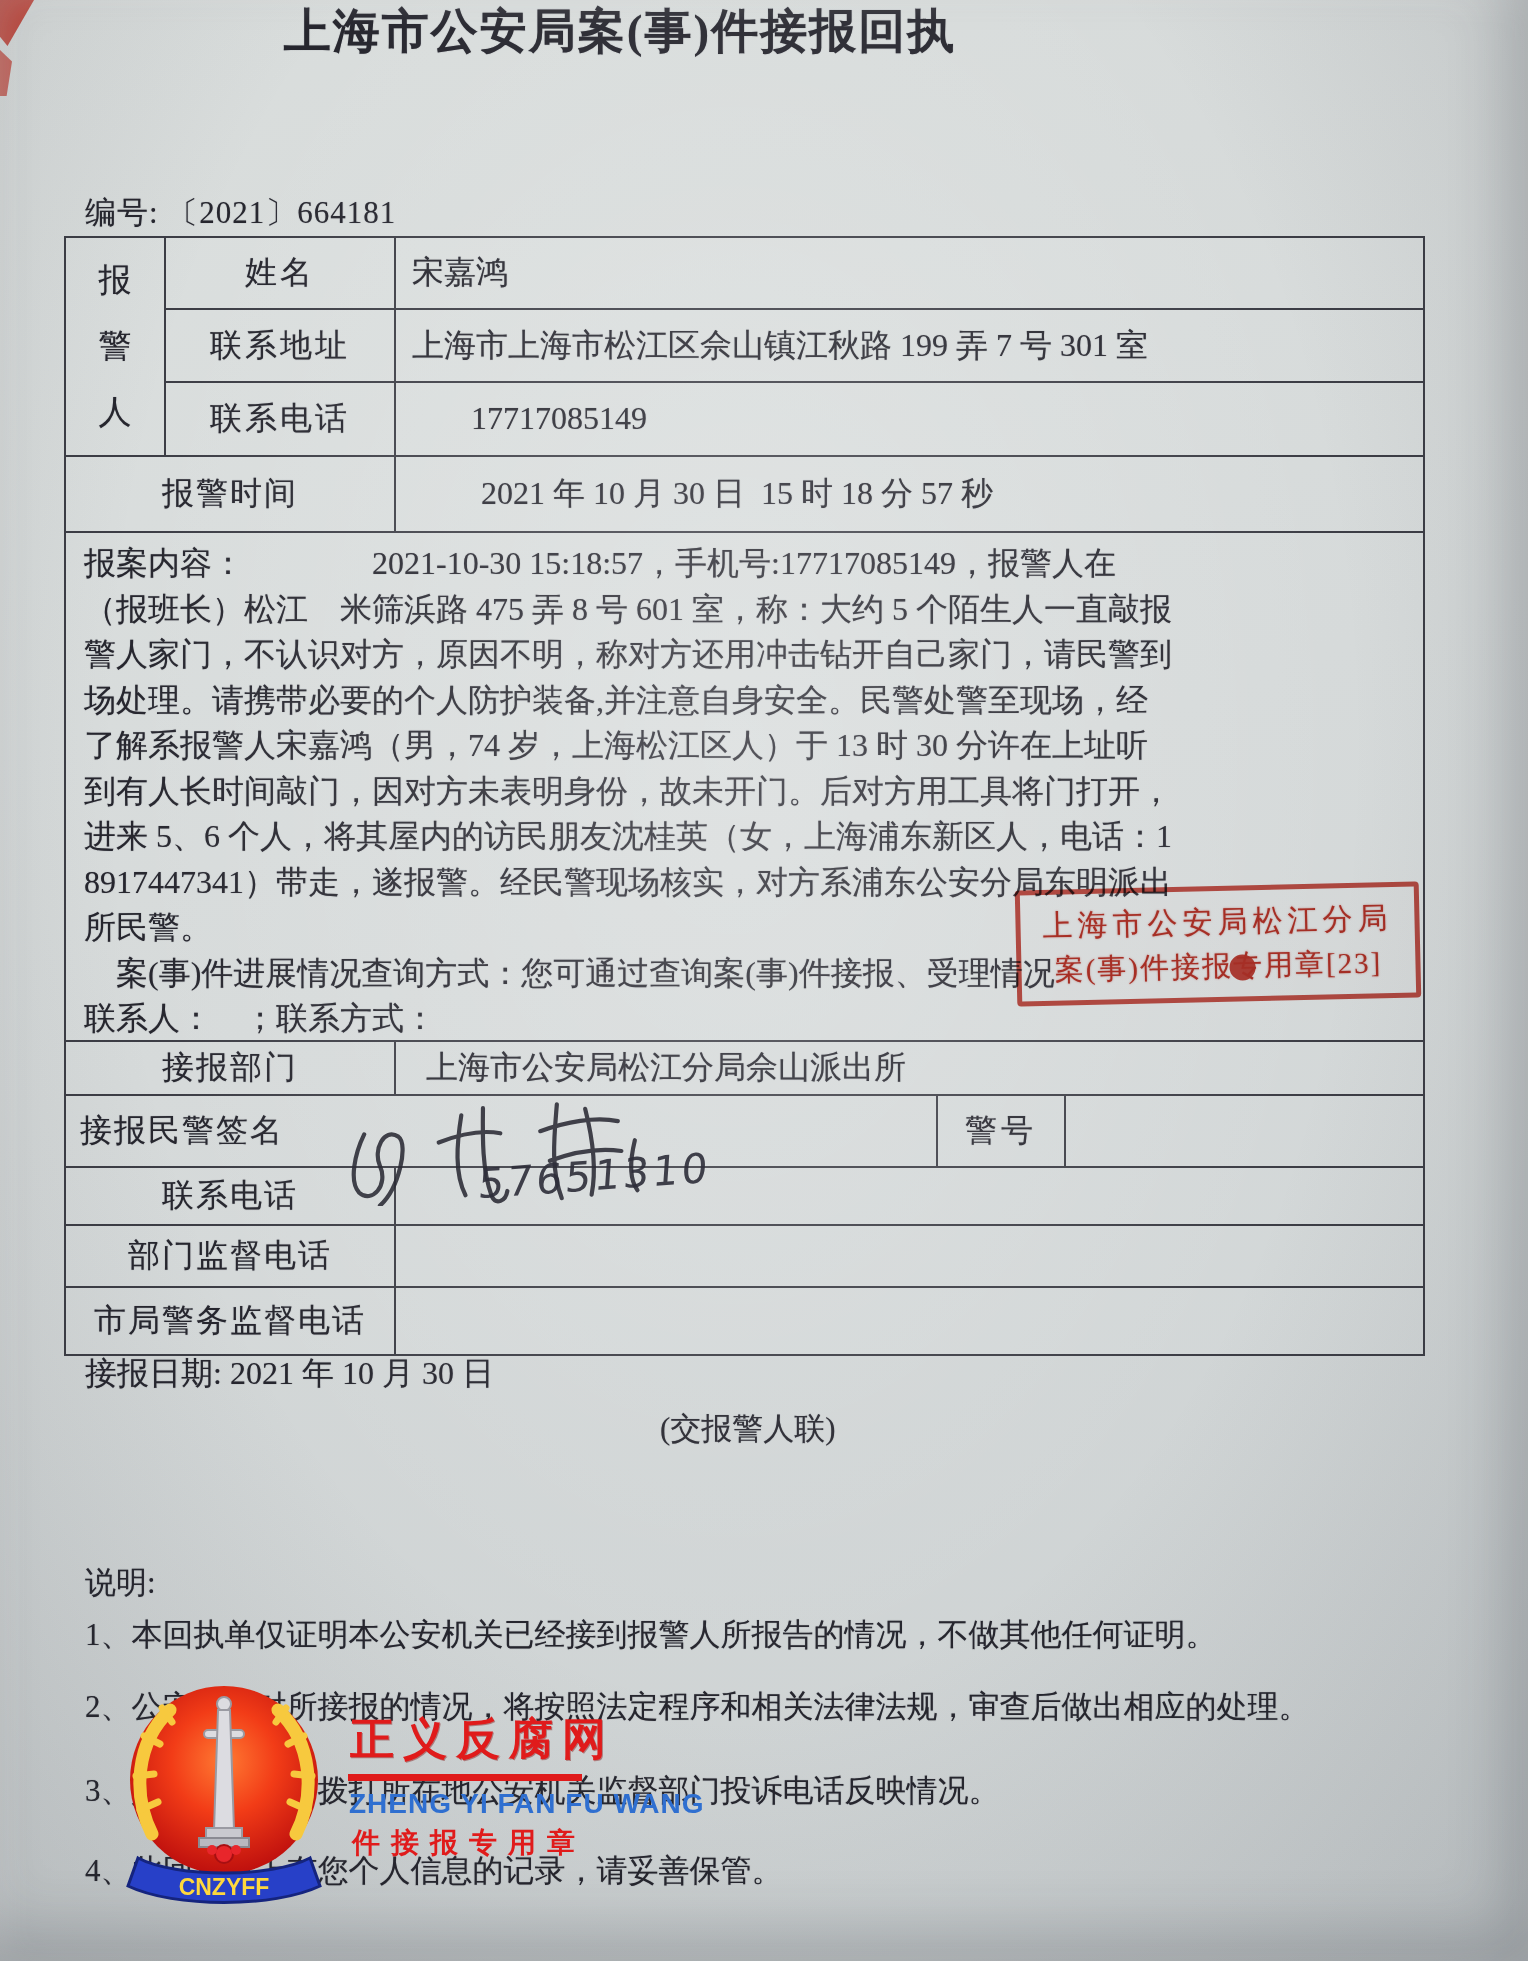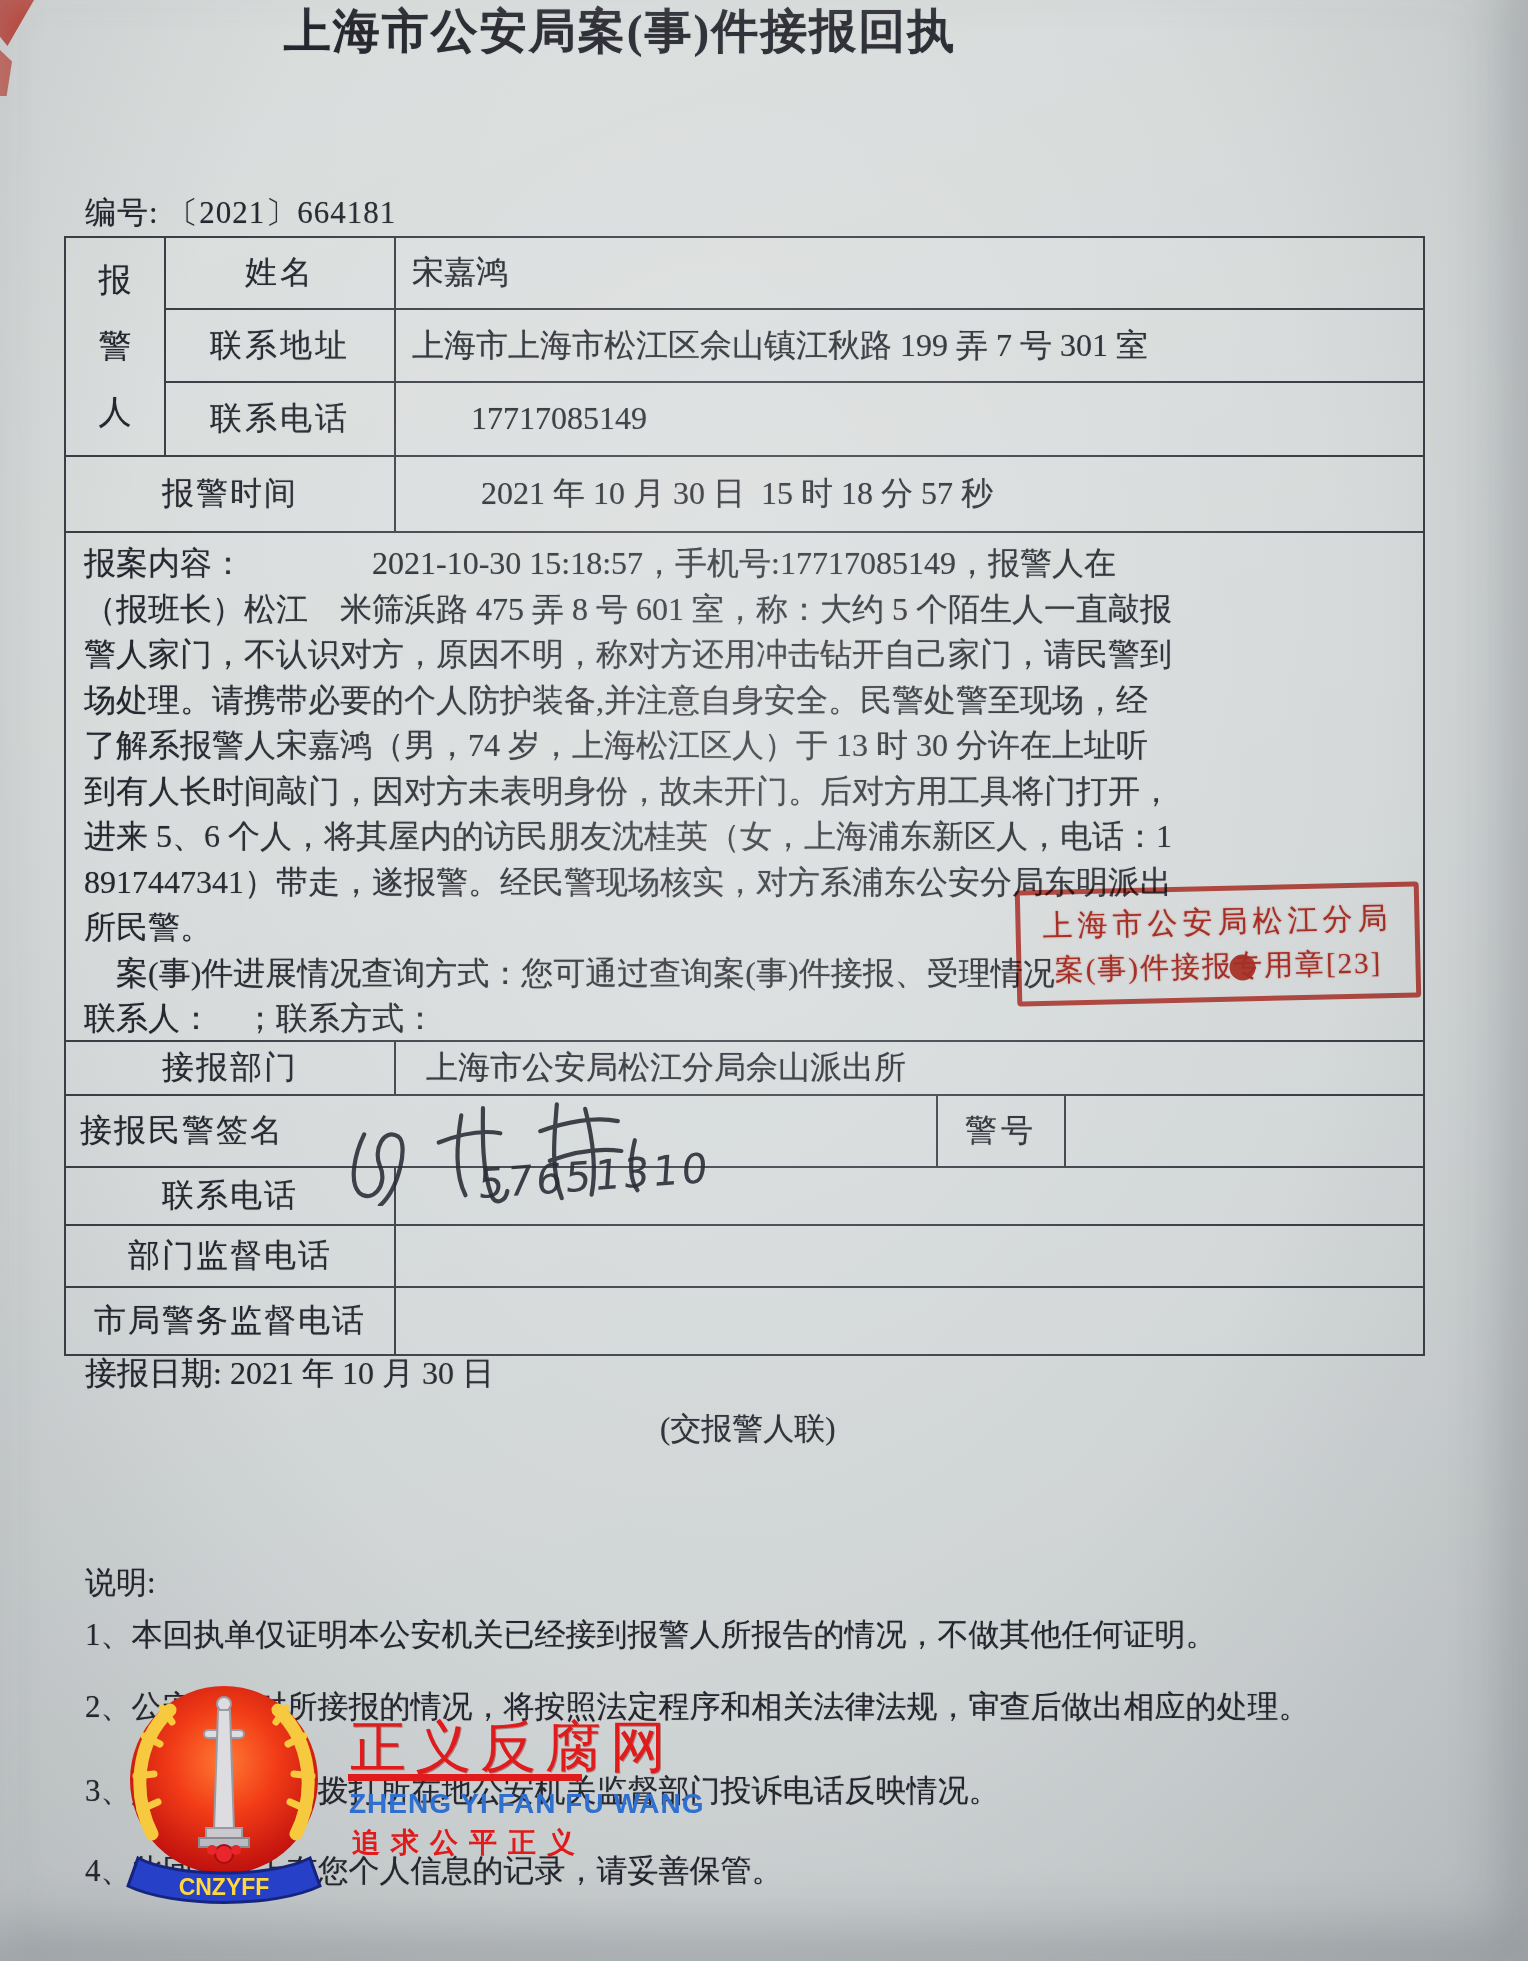--- a/index.html
+++ b/index.html
@@ -81,21 +81,21 @@
   .notes-title{left:85px; top:1562px; font-size:31px;}
   .note1{left:85px; top:1614px; font-size:31px;}
   .note2{left:85px; top:1686px; font-size:31px;}
   .note3{left:85px; top:1770px; font-size:31px;}
   .note4{left:85px; top:1850px; font-size:31px;}
 
   
   .wm{position:absolute; left:118px; top:1682px; width:520px; height:230px; z-index:6;}
   .wm-badge{position:absolute; left:0; top:0; width:212px; height:228px;}
   .wm-title{
-    position:absolute; left:232px; top:28px; font-size:56px; font-weight:normal;
+    position:absolute; left:232px; top:28px; font-size:44px; font-weight:bold;
     color:#e01b1b; letter-spacing:9px; white-space:pre;
     font-family:"Liberation Serif","DejaVu Serif",serif;
     text-shadow:1px 1px 0 rgba(120,0,0,.4);
   }
   .wm-bar{position:absolute; left:230px; top:92px; width:234px; height:7px; background:#e01b1b;}
   .wm-pinyin{
     position:absolute; left:231px; top:106px; font-size:28px; font-weight:bold;
     color:#2f6fd0; letter-spacing:1px; white-space:pre;
     font-family:"Liberation Sans","DejaVu Sans",sans-serif;
   }
@@ -232,16 +232,16 @@
       <rect x="81" y="156" width="50" height="9" fill="#b9b9c0" stroke="#8a8a92" stroke-width="2"></rect>
       <circle cx="106" cy="172" r="9" fill="#e8262b" stroke="#a80f12" stroke-width="2"></circle>
       <circle cx="94" cy="168" r="5" fill="#e8262b"></circle>
       <circle cx="118" cy="168" r="5" fill="#e8262b"></circle>
       <path d="M20,176 C58,196 154,196 192,176 L202,204 C156,226 56,226 10,204 Z" fill="#2740c8" stroke="#15247e" stroke-width="3"></path>
       <text x="106" y="213" text-anchor="middle" font-size="23" font-weight="bold" fill="#ffd83d" font-family="Liberation Sans, DejaVu Sans, sans-serif">CNZYFF</text>
     </svg>
     <div class="wm-title">正义反腐网</div>
     <div class="wm-bar"></div>
     <div class="wm-pinyin">ZHENG YI FAN FU WANG</div>
-    <div class="wm-slogan">追求公平正义</div>
+    <div class="wm-slogan">件接报专用章</div>
   </div>
 
 </div>
 
 </body></html>

